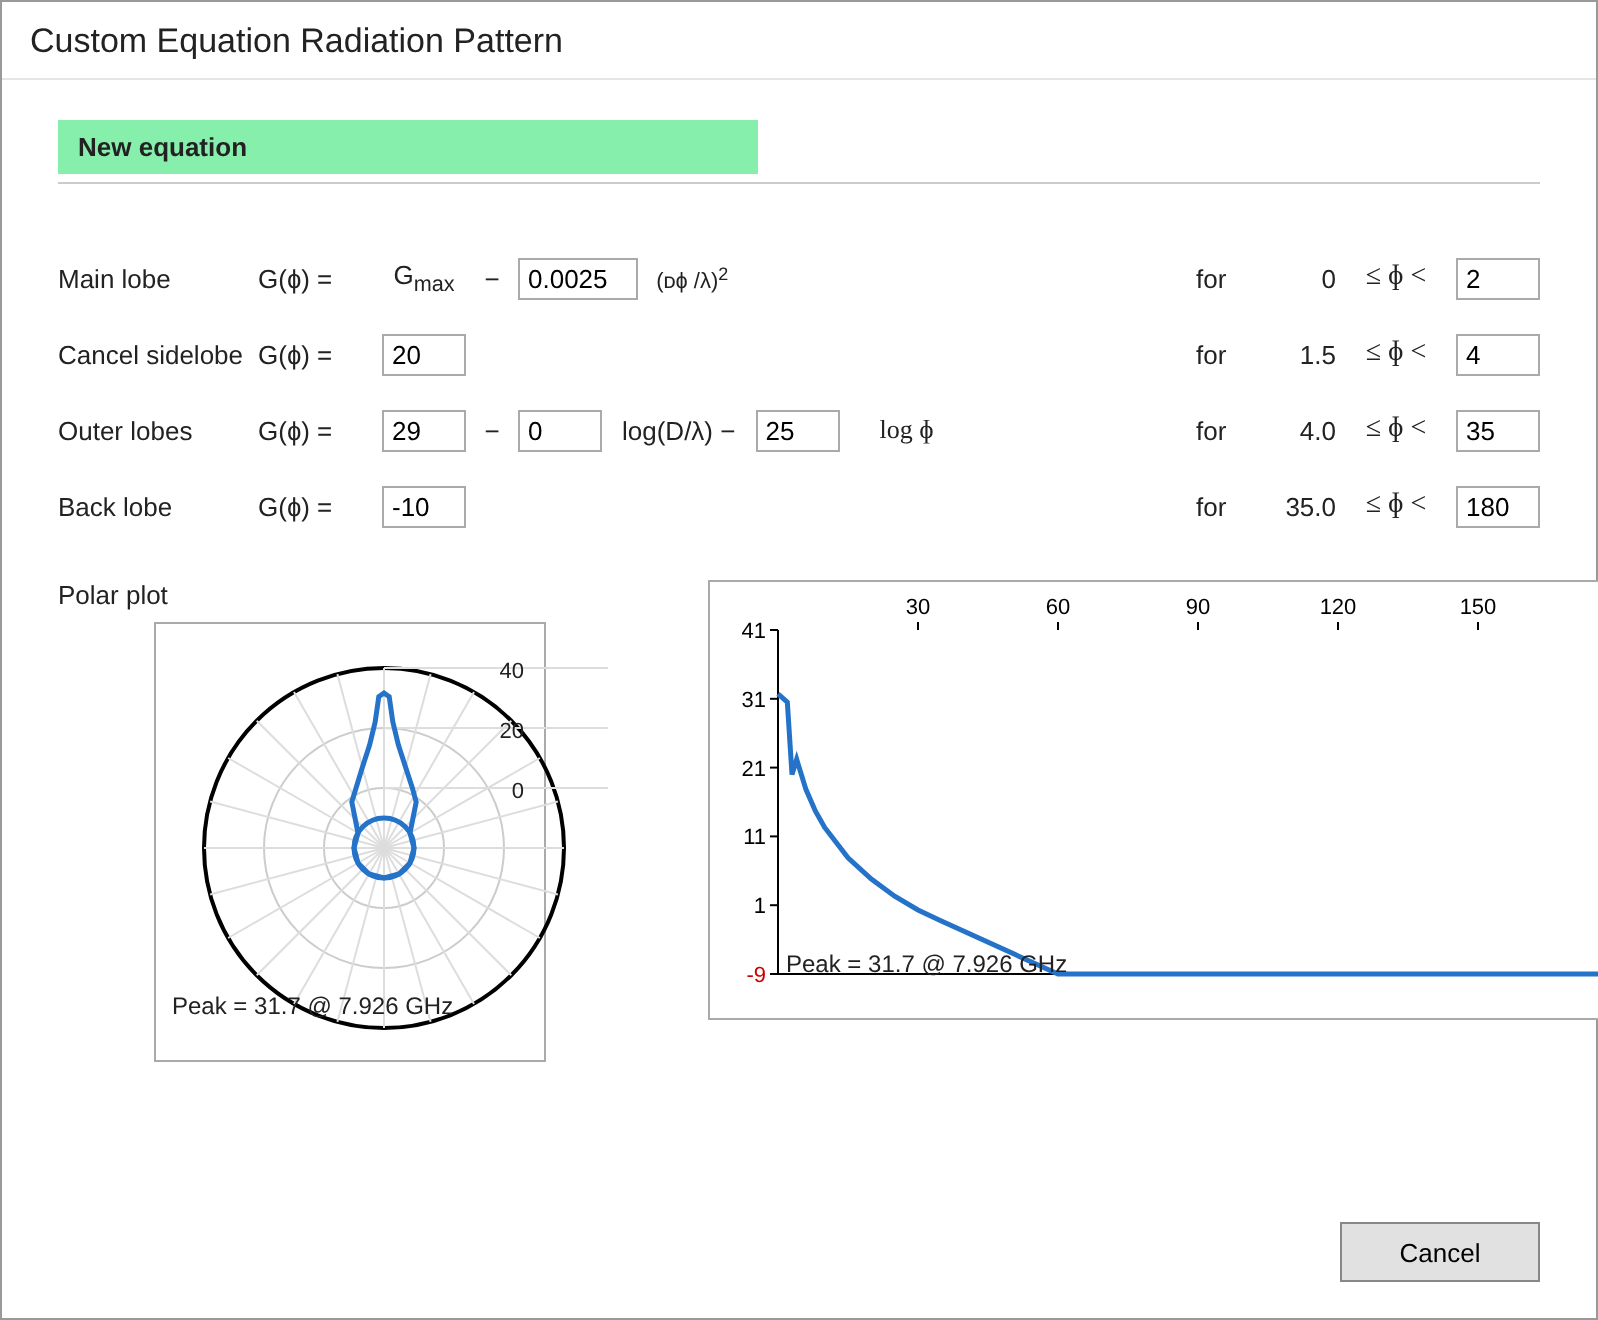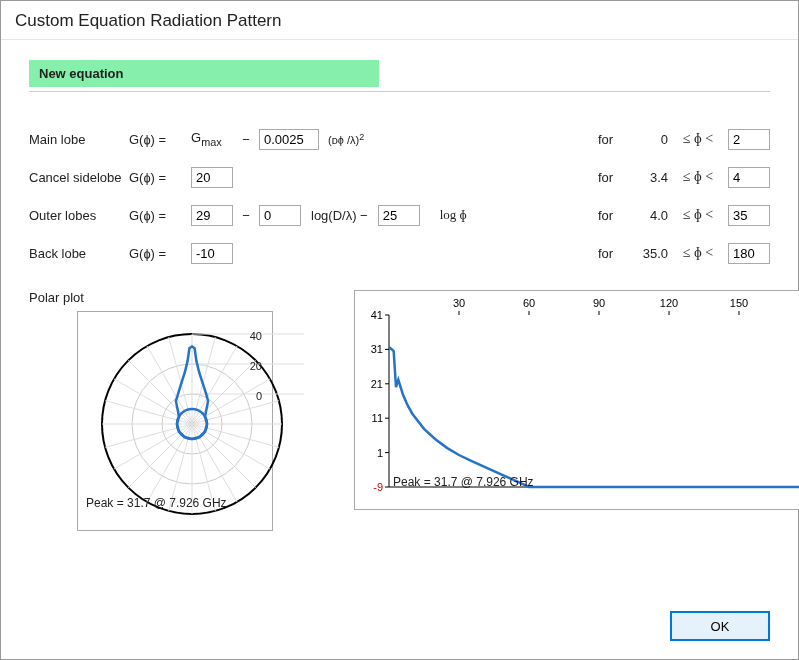--- a/index.html
+++ b/index.html
@@ -47,21 +47,21 @@
     width: 100%;
   }
   .eqrow {
     display: flex;
     align-items: center;
     height: 38px;
     gap: 6px;
   }
   .lbl { width: 94px; }
   .gphi { width: 56px; }
-  .gmax { width: 42px; }
+  .gmax { width: 42px; text-align: center; }
   .minus { width: 14px; text-align: center; }
   .numinput {
     font-family: inherit;
     font-size: 13px;
     padding: 2px 4px;
     width: 56px;
     border: 1px solid #aaa;
     text-align: left;
   }
   .numinput.w40 { width: 42px; }
@@ -147,21 +147,21 @@
         <input class="numinput w40" value="2" style="">
       </div>
     </div>
 
     <div class="eqrow">
       <span class="lbl">Cancel sidelobe</span>
       <span class="gphi">G(ɸ) =</span>
       <input class="numinput w40" value="20" style="">
       <div class="forblk">
         <span class="forlbl">for</span>
-        <span class="rangelo">3.4</span>
+        <span class="rangelo">1.5</span>
         <span class="rangeineq phi">≤ ɸ &lt;</span>
         <input class="numinput w40" value="4" style="">
       </div>
     </div>
 
     <div class="eqrow">
       <span class="lbl">Outer lobes</span>
       <span class="gphi">G(ɸ) =</span>
       <input class="numinput w40" value="29" style="">
       <span class="minus">−</span>
@@ -271,15 +271,15 @@
               <text x="28" y="200" font-size="11" text-anchor="end" fill="#c00">-9</text>
               <path d="M34,55.99199999999999L38.666666666666664,60.11999999999999L41,96.24000000000001L43.333333333333336,88.672L48,103.80799999999999L52.66666666666667,114.47200000000001L57.33333333333333,122.72800000000001L69,137.864L80.66666666666666,148.528L92.33333333333334,157.12800000000001L104,164.00799999999998L115.66666666666667,169.512L174,196L244,196L314,196L384,196L454,196" fill="none" stroke="#2573c9" stroke-width="2.5"></path>
             </svg>
           <div class="peaklabel" style="left:38px;">Peak = 31.7 @ 7.926 GHz</div>
         </div>
       </div>
     </div>
   </div>
 
   <div class="buttons">
-    <button class="btn primary">OK</button>
+    <button class="btn">Cancel</button>
   </div>
 </div>
 
 </body></html>

